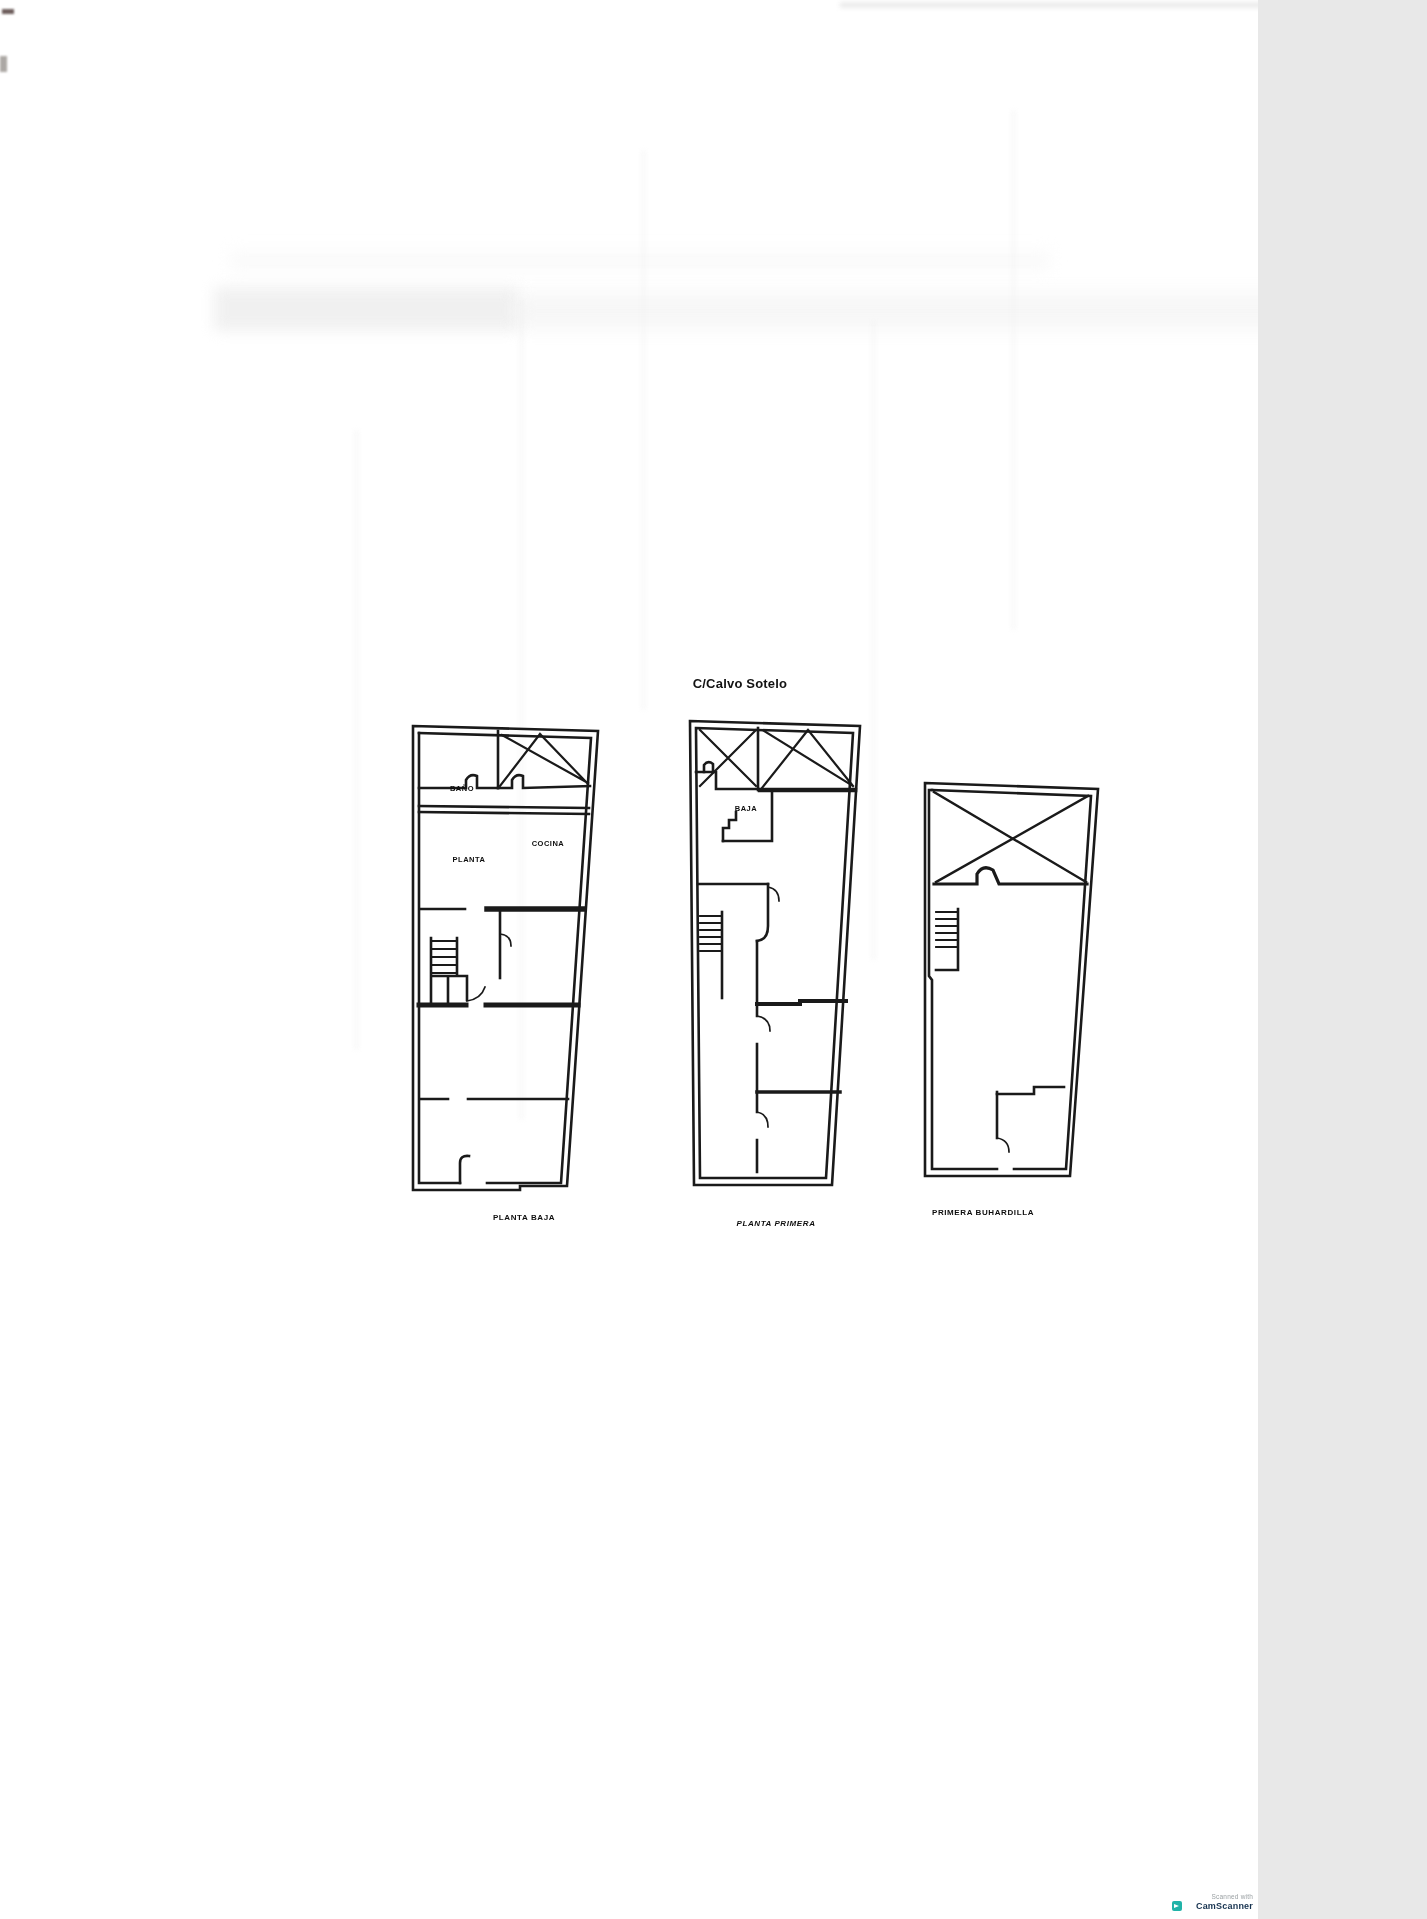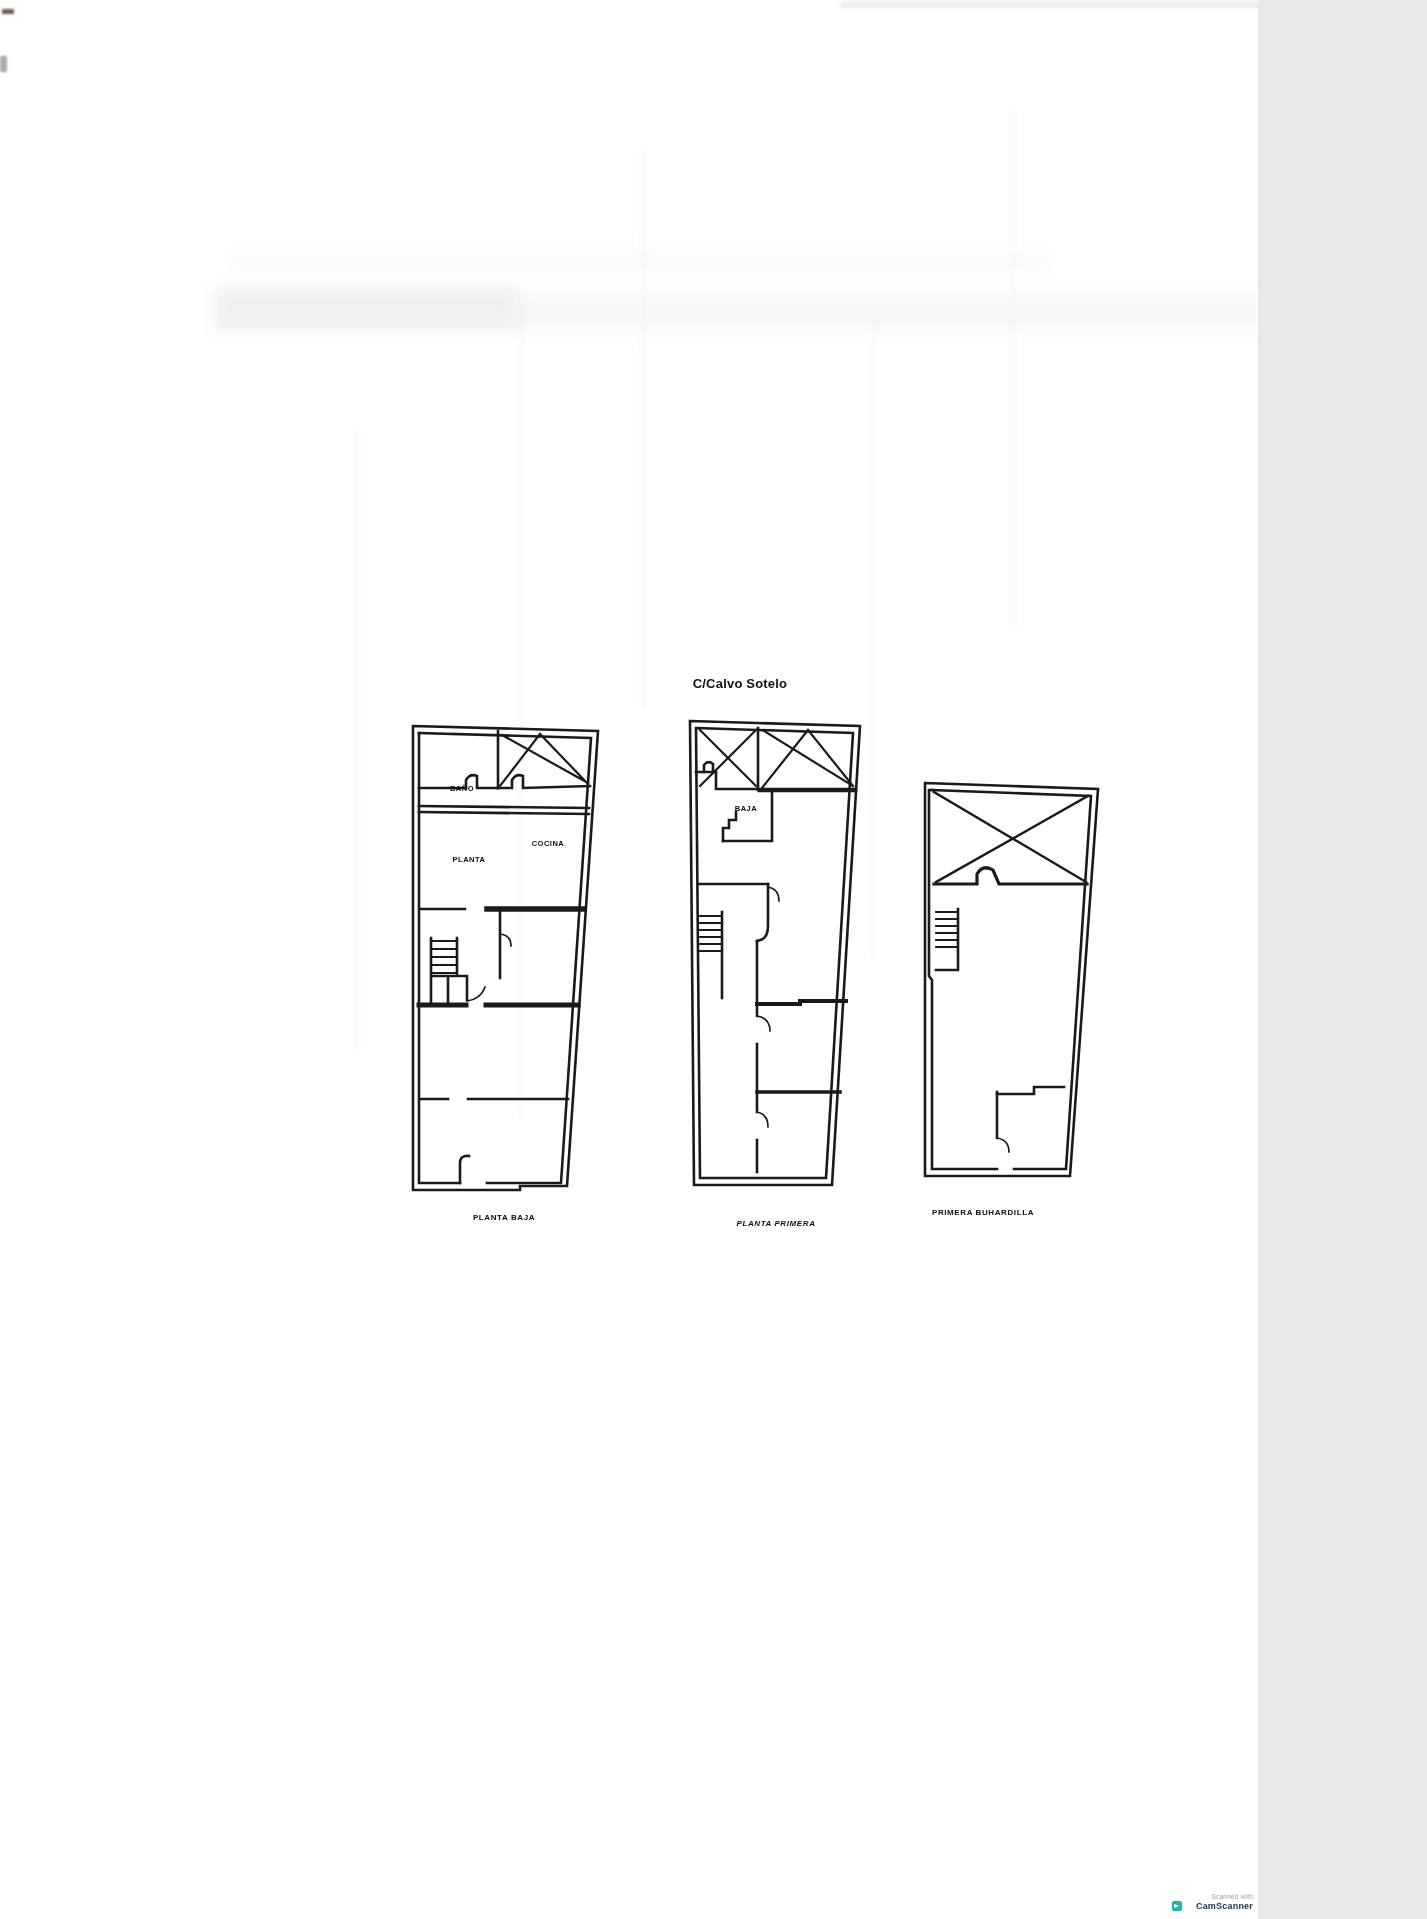--- a/index.html
+++ b/index.html
@@ -169,21 +169,21 @@
       <path d="M997,1092 V1138"></path>
       <path stroke-width="1.7" d="M997,1138 Q1009,1140 1009,1152"></path>
     </g>
   </svg>
 
   <div class="lbl room" style="left:440px;top:752px;width:44px;margin-top:32px;">BAÑO</div>
   <div class="lbl room" style="left:524px;top:839px;width:48px;">COCINA</div>
   <div class="lbl room" style="left:443px;top:855px;width:52px;">PLANTA</div>
   <div class="lbl room" style="left:728px;top:804px;width:36px;">BAJA</div>
 
-  <div class="lbl caption" style="left:454px;top:1213px;width:100px;">PLANTA BAJA</div>
+  <div class="lbl caption" style="left:474px;top:1213px;width:100px;">PLANTA BAJA</div>
   <div class="lbl caption" style="left:716px;top:1219px;width:120px;font-style:italic;">PLANTA PRIMERA</div>
   <div class="lbl caption" style="left:913px;top:1208px;width:140px;">PRIMERA BUHARDILLA</div>
 
   <div id="watermark">
     <div class="wm-top">Scanned with</div>
     <div class="wm-bottom">
       <span class="wm-logo"></span>
       <span class="wm-name">CamScanner</span>
     </div>
   </div>

